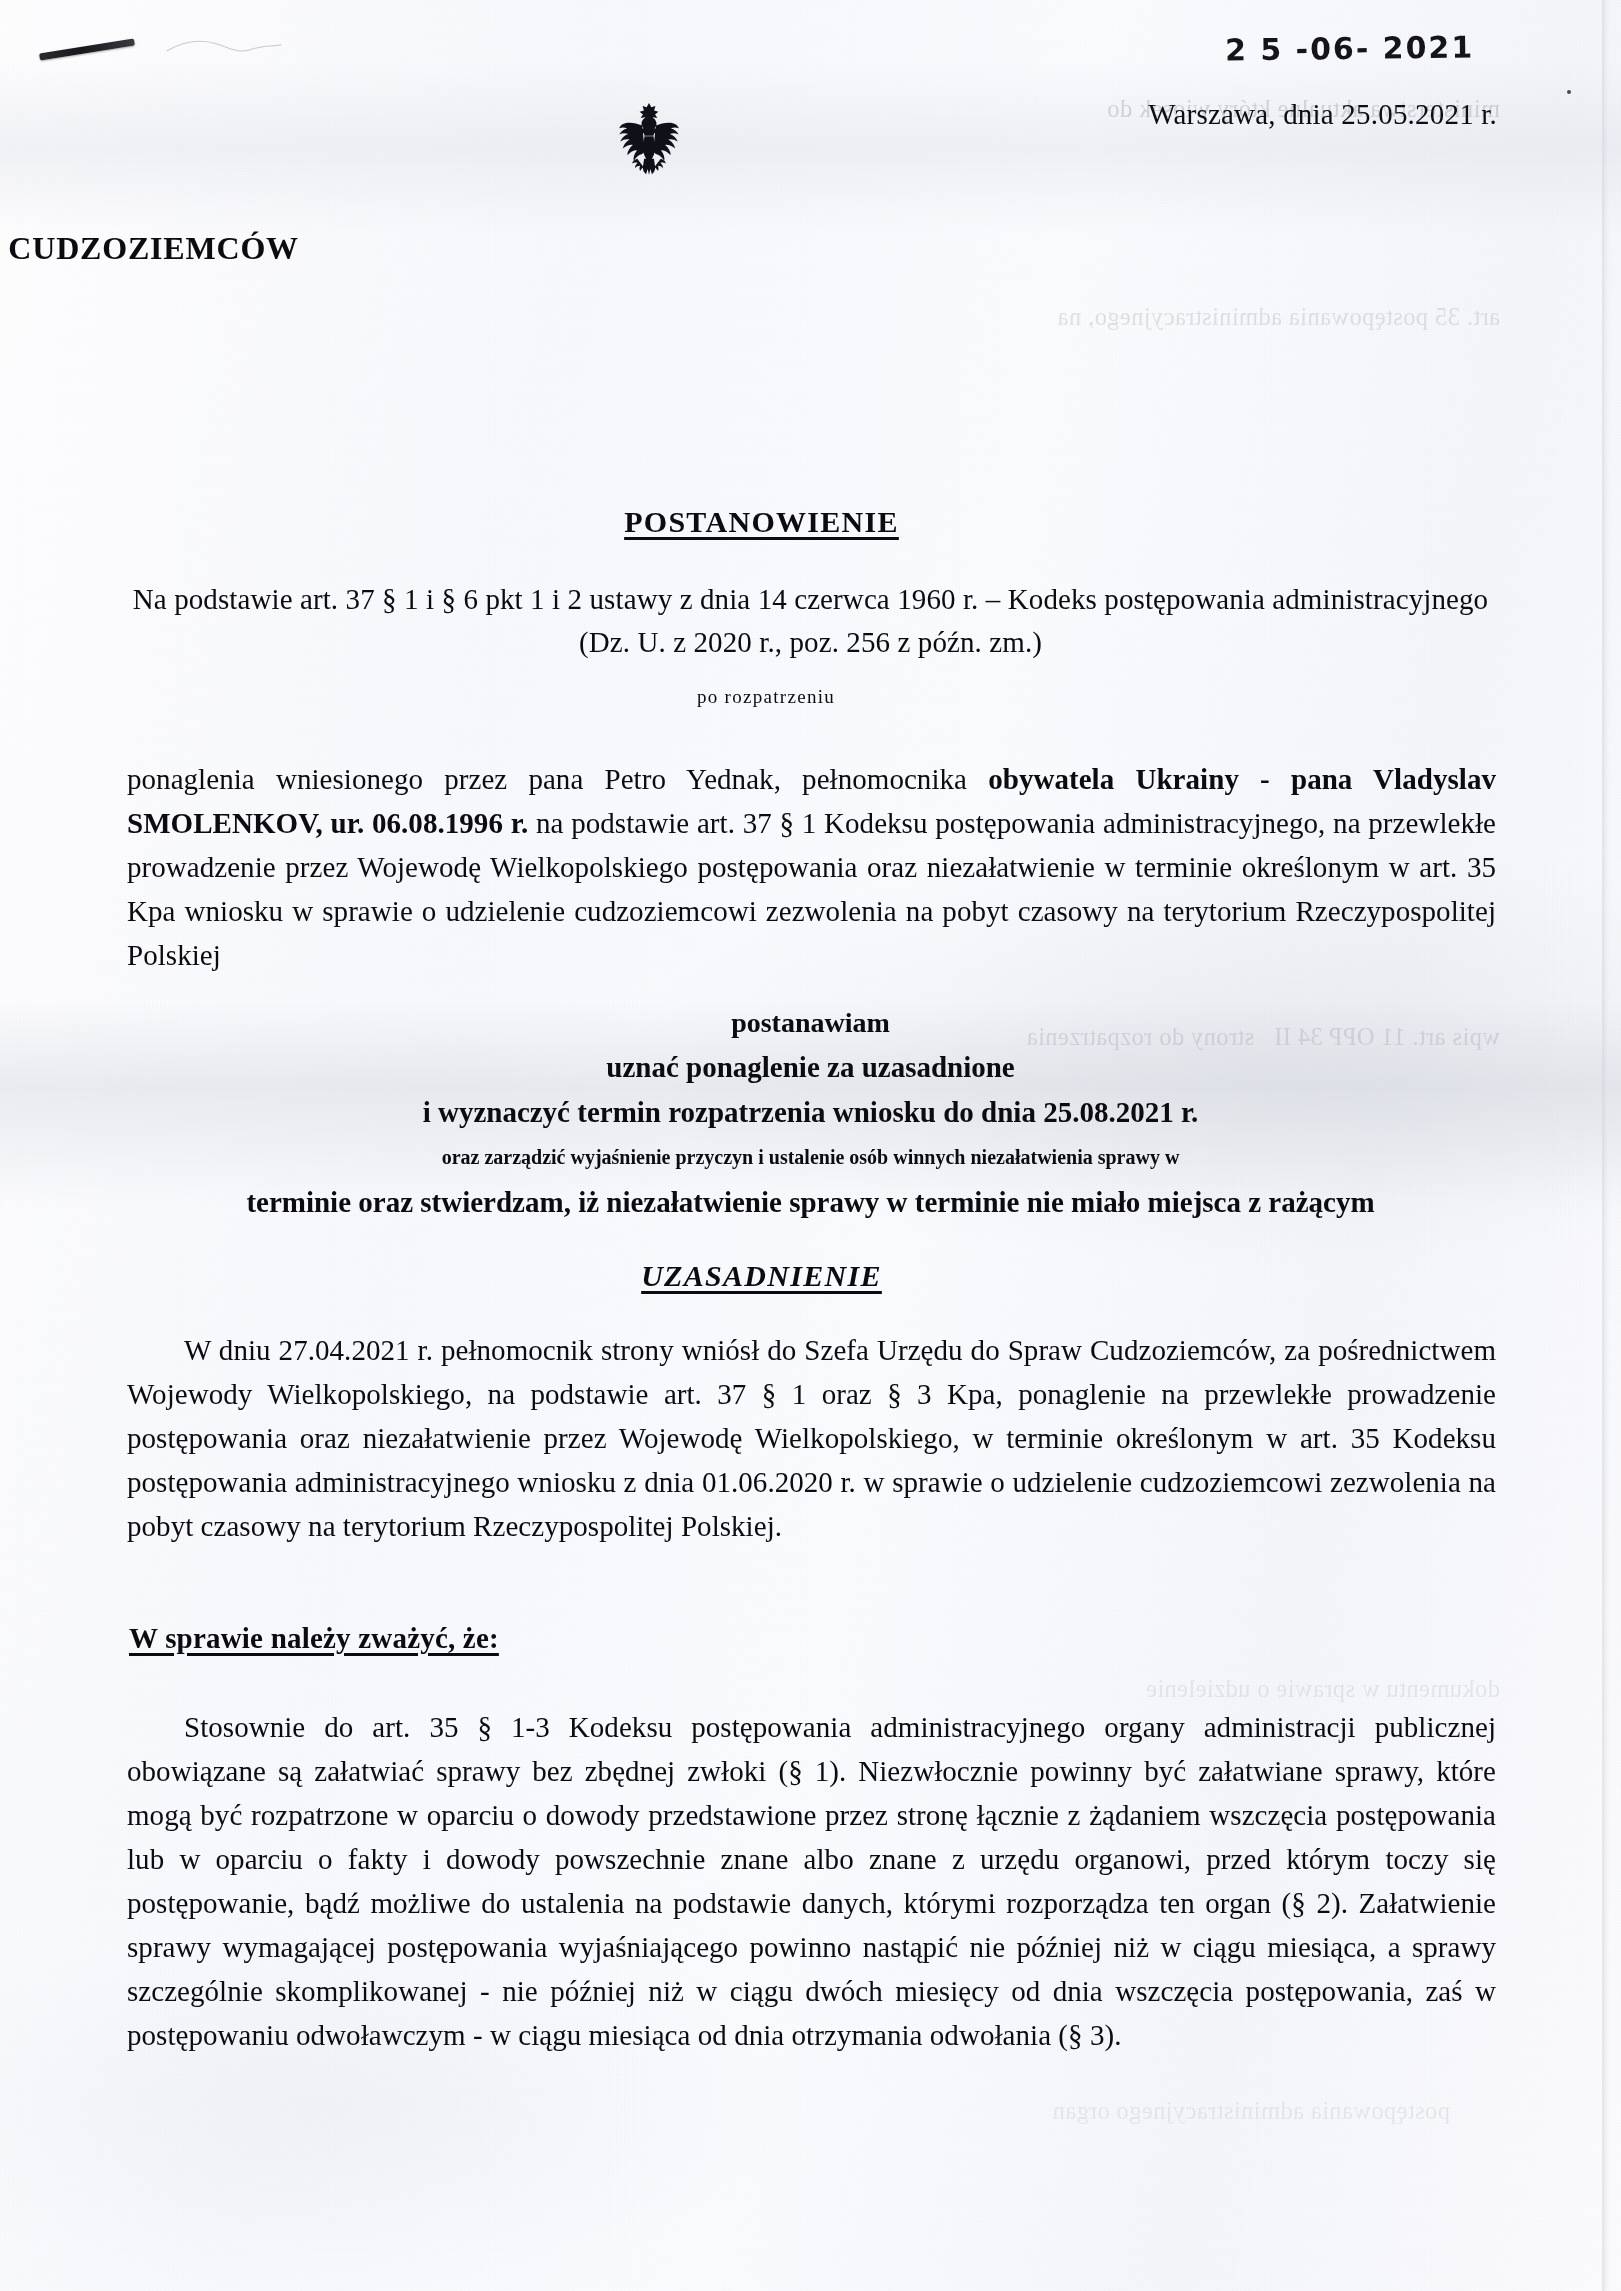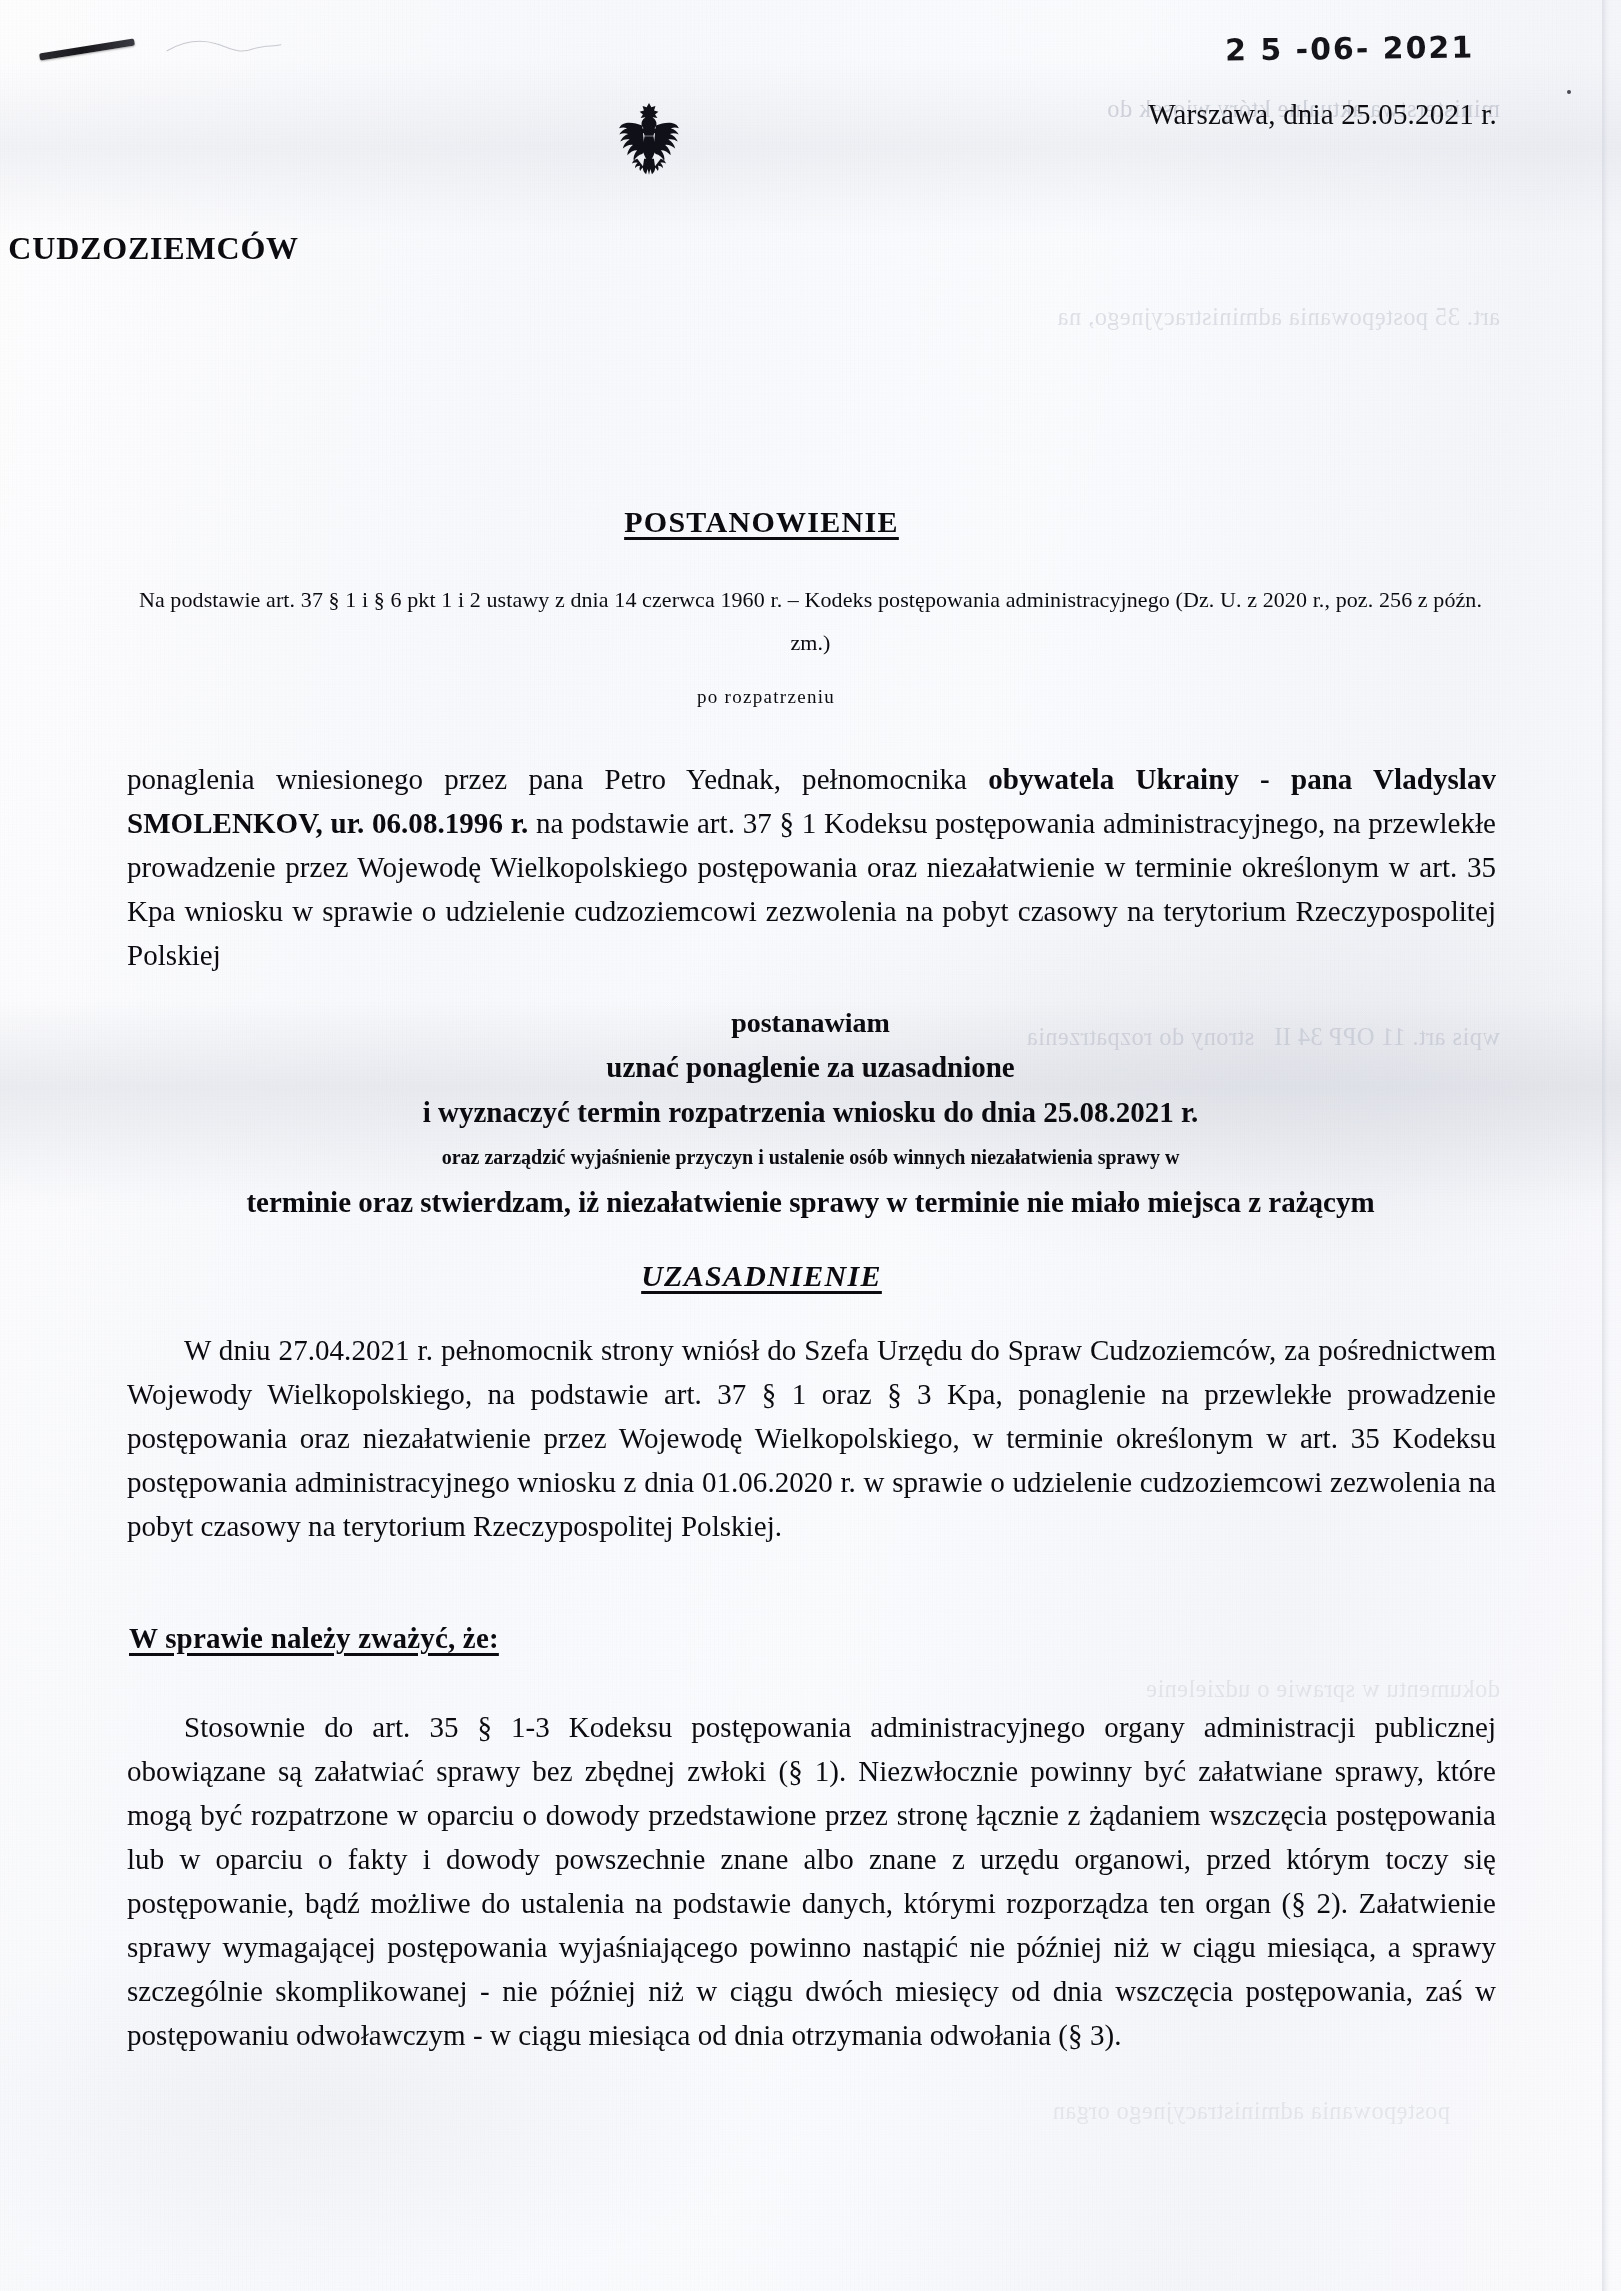--- a/index.html
+++ b/index.html
@@ -191,21 +191,21 @@
     text-align: center;
   }
   .sec-postanowienie .shift { display:inline-block; margin-left: -98px; }
 
   .legal-basis {
     position: absolute;
     left: 127px;
     right: 127px;
     top: 578px;
     text-align: center;
-    font-size: 22px;
+    font-size: 29px;
     line-height: 43px;
     letter-spacing: 0.1px;
   }
 
   .sec-po-rozpatrzeniu {
     position: absolute;
     left: 9px; right: 0;
     top: 686px;
     font-size: 19px;
     font-weight: 400;

